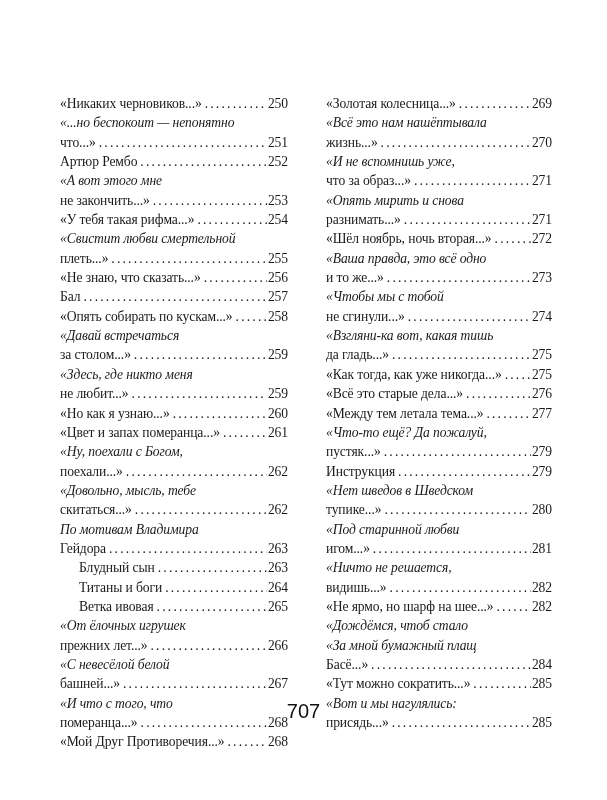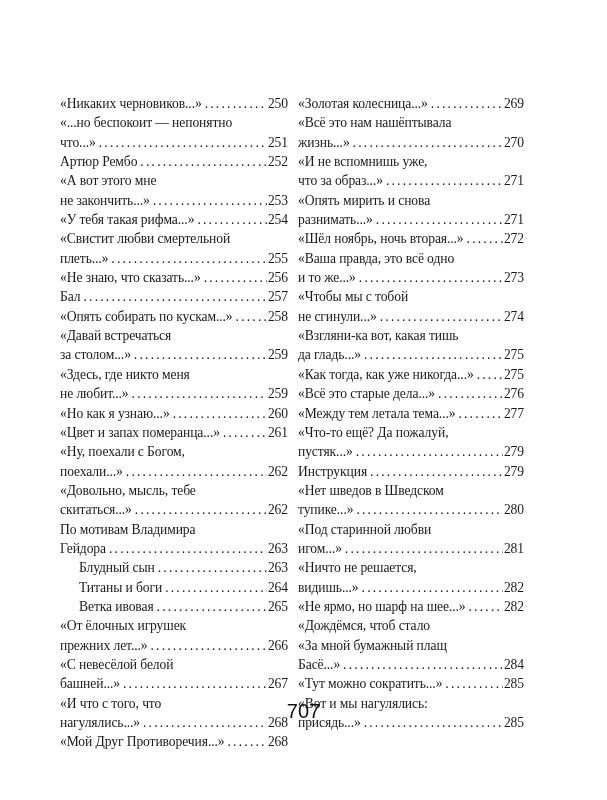--- a/index.html
+++ b/index.html
@@ -1,23 +1,23 @@
 <!DOCTYPE html>
 <html><head>
 <meta charset="utf-8">
 <style>
   html, body { margin: 0; padding: 0; background: #ffffff; }
   body { width: 607px; height: 800px; position: relative; overflow: hidden;
          font-family: "Liberation Serif", "DejaVu Serif", serif; color: #1a1a1a; }
   .page { position: absolute; left: 0; top: 0; width: 607px; height: 800px; background: #fff; }
   .col { position: absolute; top: 94px; width: 228px; }
   .col.left { left: 60px; }
-  .col.right { left: 298px; width: 226px; }
+  .col.right { left: 326px; width: 226px; }
   .entry { font-size: 13.6px; line-height: 19.35px; letter-spacing: -0.1px; }
-  .entry .line1 { display: block; white-space: nowrap; }
+  .entry .line1 { display: block; white-space: nowrap; font-style: italic; }
   .entry .last { display: flex; align-items: baseline; white-space: nowrap; }
   .entry .last .t { flex: 0 0 auto; }
   .entry .last .dots { flex: 1 1 auto; overflow: hidden; white-space: nowrap; margin: 0 1px 0 3px;
                        letter-spacing: 2.2px; }
   .entry .last .dots::before { content: ". . . . . . . . . . . . . . . . . . . . . . . . . . . . . . . . . . . . . . . . . . . . . . . . . . . . . . . . . . . . ."; letter-spacing: -0.6px; }
   .entry .last .pg { flex: 0 0 auto; }
   .entry.indent { padding-left: 19px; }
   .folio { position: absolute; left: 0; width: 607px; top: 700px; text-align: center;
            font-size: 20px; font-family: Liberation Sans, sans-serif; color: #111; }
 </style>
@@ -179,21 +179,21 @@
         <span class="line1">«С невесёлой белой</span>
         <div class="last">
           <span class="t">башней...»</span>
           <span class="dots"></span>
           <span class="pg">267</span>
         </div>
       </div>
       <div class="entry">
         <span class="line1">«И что с того, что</span>
         <div class="last">
-          <span class="t">нагулялись...»</span>
+          <span class="t">померанца...»</span>
           <span class="dots"></span>
           <span class="pg">268</span>
         </div>
       </div>
       <div class="entry">
         <div class="last">
           <span class="t">«Мой Друг Противоречия...»</span>
           <span class="dots"></span>
           <span class="pg">268</span>
         </div>

